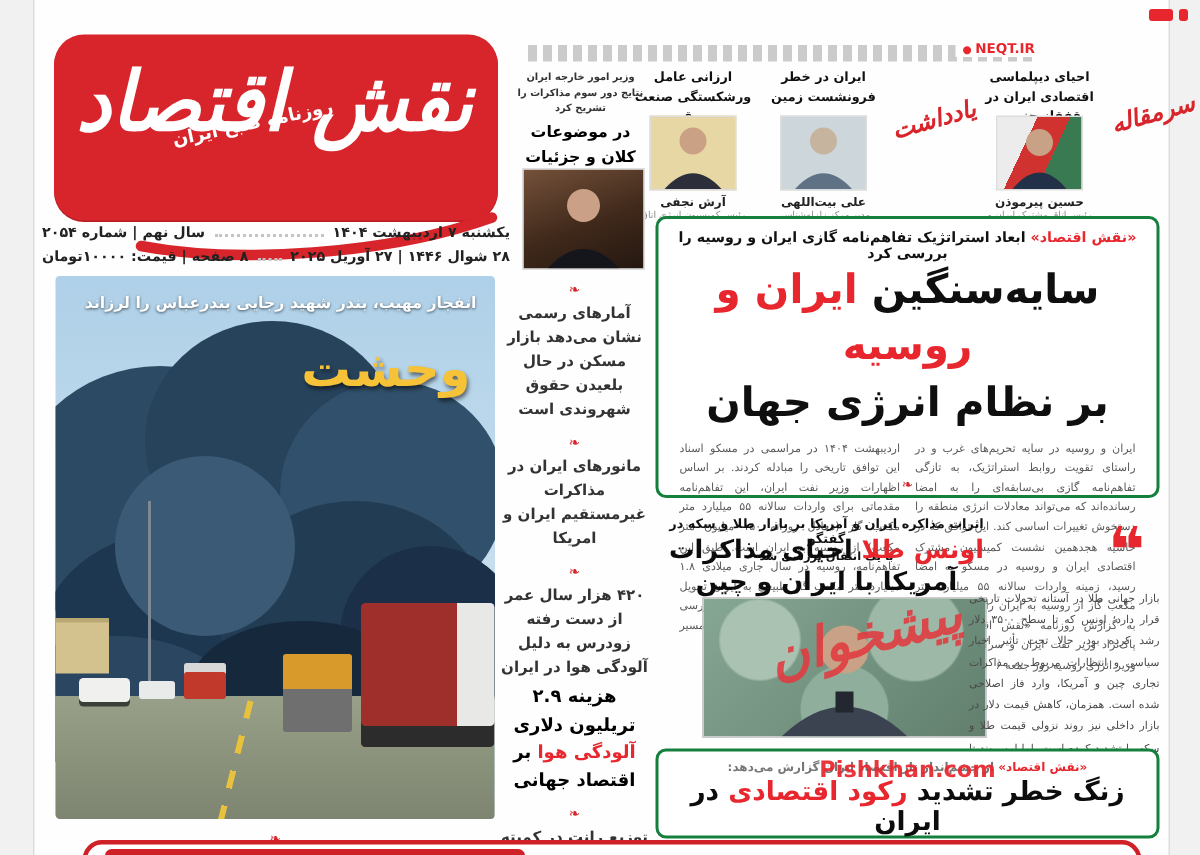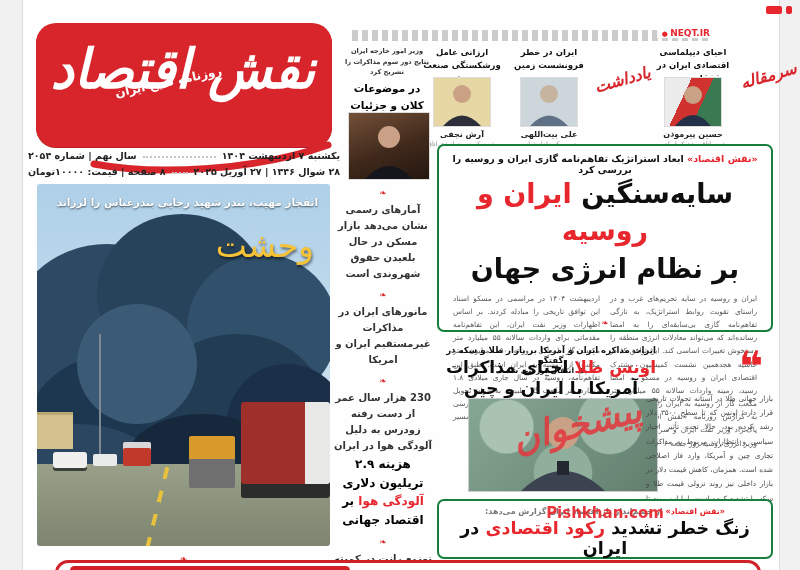--- a/index.html
+++ b/index.html
@@ -12,21 +12,21 @@
   .orn::before{content:"❧";font-size:9px;}
 
   
   .logo{left:36px;top:23px;width:296px;height:124px;background:#d7252b;border-radius:20px;box-shadow:0 1px 0 #b71f24;}
   .logo-title{position:absolute;right:14px;top:16px;width:270px;text-align:center;color:#fff;font-size:52px;font-weight:bold;font-style:italic;transform:scaleY(1.05);}
   .logo-sub{position:absolute;left:78px;top:52px;color:#fff;font-size:12px;font-weight:bold;transform:rotate(-12deg);}
   .swoosh{left:88px;top:140px;}
   .daterow{left:28px;width:312px;display:flex;align-items:flex-end;font-size:9.5px;font-weight:bold;color:#222;}
   .daterow .dots{flex:1;border-bottom:2px dotted #c4c4c4;margin:0 6px 3px;}
   
-  .strip{left:352px;top:30px;width:340px;height:11px;background:repeating-linear-gradient(90deg,#cbcbcb 0 6px,transparent 6px 10px);padding-left:20px;}
+  .strip{left:352px;top:30px;width:340px;height:11px;background:repeating-linear-gradient(90deg,#cbcbcb 0 6px,transparent 6px 10px);}
   .strip-label{position:absolute;right:2px;top:-2px;background:#fefefe;color:#e8262d;font-size:9px;font-weight:bold;padding-left:5px;}
   .strip-label::before{content:"● ";font-size:7px;}
   .corner-dot{position:absolute;background:#e8262d;border-radius:2px;}
 
   
   .pcol{top:46px;text-align:center;}
   .pcol .t{font-size:8.5px;font-weight:bold;color:#111;line-height:1.55;height:28px;}
   .pcol .ph{margin:3px auto 0;width:56px;height:48px;border:1px solid #ddd;position:relative;overflow:hidden;}
   .pcol .nm{font-size:8px;font-weight:bold;color:#222;margin-top:3px;}
   .pcol .rl{font-size:6.3px;color:#8a8a8a;margin-top:1px;}
@@ -51,21 +51,21 @@
   .tsr .h{font-size:12px;font-weight:900;color:#000;line-height:1.55;}
   .tcol .orn{margin:3px 0;}
 
   
   .bphoto{left:37px;top:184px;width:293px;height:362px;border-radius:3px;overflow:hidden;background:linear-gradient(180deg,#aed0e8 0%,#c6dded 50%,#d9e9f3 100%);}
   .blob{position:absolute;border-radius:50%;}
   .road{position:absolute;left:0;right:0;bottom:0;height:82px;background:linear-gradient(180deg,#99a089,#7d8570);}
   .lane{position:absolute;left:118px;bottom:-6px;width:4px;height:86px;transform:rotate(14deg);background:repeating-linear-gradient(180deg,#e8c23c 0 12px,transparent 12px 24px);}
   .veh{position:absolute;}
   .ph-k{position:absolute;right:12px;left:12px;top:12px;text-align:right;color:#fff;font-size:10.5px;font-weight:bold;text-shadow:0 1px 2px rgba(0,0,0,.65);}
-  .ph-h{position:absolute;right:16px;text-align:right;color:#f6c237;font-size:33px;font-weight:400;text-shadow:1px 2px 3px rgba(0,0,0,.55);}
+  .ph-h{position:absolute;right:16px;text-align:right;color:#f6c237;font-size:33px;font-weight:700;text-shadow:1px 2px 3px rgba(0,0,0,.55);}
   .under-orn{left:37px;top:549px;width:293px;}
 
   
   .gk{left:437px;top:334px;width:228px;text-align:center;font-weight:bold;color:#111;margin-top:11px;}
   .gk .l1{font-size:8.6px;}
   .gk .l2{font-size:7.6px;margin-top:1px;}
   .gh{left:437px;top:357px;width:228px;text-align:center;font-size:17px;font-weight:900;color:#0c0c0c;line-height:1.25;}
   .gphoto{left:468px;top:398px;width:188px;height:92px;border:1px solid #ccc;overflow:hidden;background:
      radial-gradient(circle at 20% 30%,#a9c2b1 0 16%,transparent 17%),
      radial-gradient(circle at 75% 25%,#9db8a6 0 20%,transparent 21%),
@@ -196,21 +196,21 @@
       <div class="k">آمارهای رسمی نشان می‌دهد بازار مسکن در حال بلعیدن حقوق شهروندی است</div>
     </div>
     <div class="orn"></div>
 
     <div class="tsr">
       <div class="k">مانورهای ایران در مذاکرات غیرمستقیم ایران و امریکا</div>
     </div>
     <div class="orn"></div>
 
     <div class="tsr">
-      <div class="k">230 هزار سال عمر از دست رفته زودرس به دلیل آلودگی هوا در ایران</div>
+      <div class="k">۴۲۰ هزار سال عمر از دست رفته زودرس به دلیل آلودگی هوا در ایران</div>
       <div class="h"><span>هزینه ۲.۹ تریلیون دلاری</span><br>
         <span class="red">آلودگی هوا</span><span> بر اقتصاد جهانی</span></div>
     </div>
     <div class="orn"></div>
 
     <div class="tsr">
       <div class="k">توزیع رانت در کمیته استثنا شطرنـج جهاد کشاورزی!</div>
       <div class="h"><span>تخلف آشکار در به هم ریختن</span><br>
         </div>
     </div>

